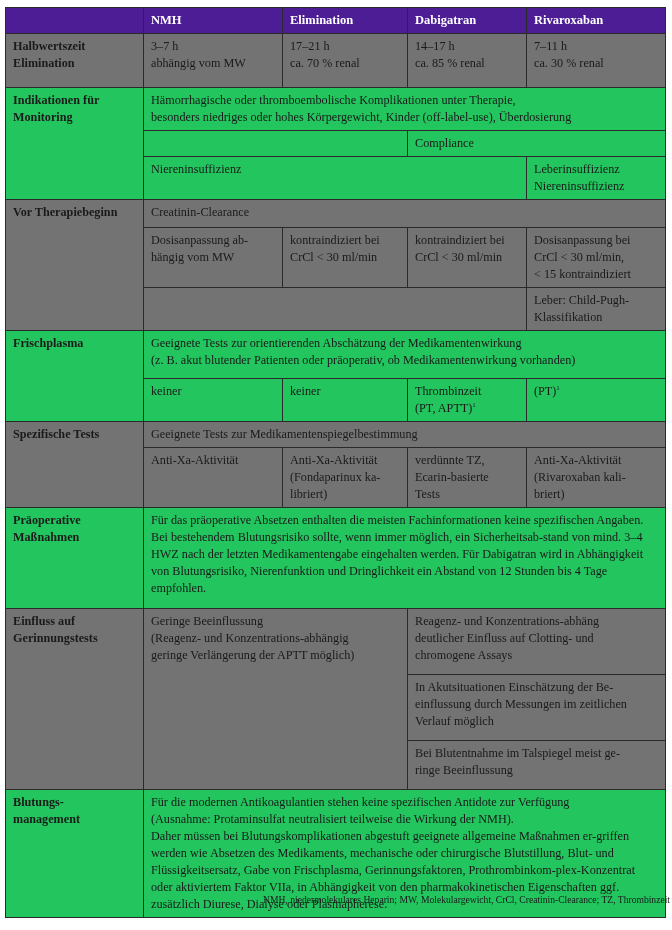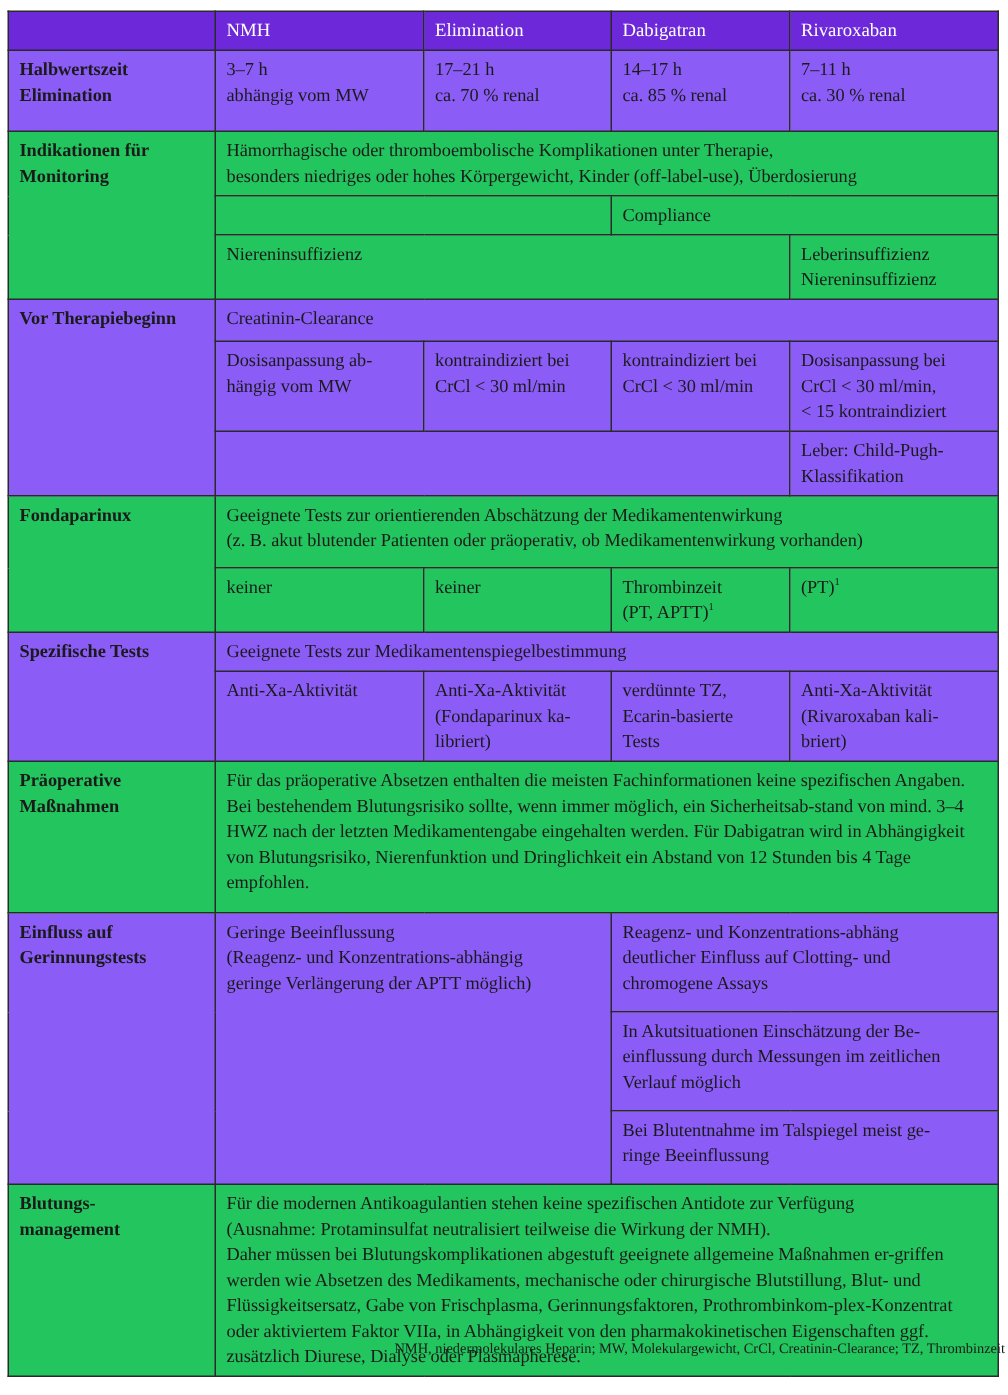--- a/index.html
+++ b/index.html
@@ -1,23 +1,23 @@
 <!DOCTYPE html>
 <html><head>
 <meta charset="utf-8">
 <style>
   html, body { margin: 0; padding: 0; background: #ffffff; }
   body { width: 672px; height: 930px; position: relative; overflow: hidden;
          font-family: "Liberation Serif", "DejaVu Serif", serif; color: #1a1a1a; }
   .tbl { position: absolute; left: 5px; top: 7px; width: 660px; }
   table { border-collapse: collapse; width: 660px; table-layout: fixed; font-size: 12.2px; line-height: 17px; }
   td, th { border: 1px solid #2a2a2a; vertical-align: top; padding: 4px 7px 4px 7px; text-align: left; }
-  th { background: #6d28d9; color: #ffffff; font-weight: normal; font-size: 12.5px; height: 16px; padding-top: 4px; padding-bottom: 4px; }
+  th { background: #4c1d95; color: #ffffff; font-weight: bold; font-size: 12.5px; height: 16px; padding-top: 4px; padding-bottom: 4px; }
   td.rh { font-weight: bold; }
-  tr.gray td { background: #8b5cf6; }
+  tr.gray td { background: #737373; }
   tr.white td { background: #22c55e; }
   .sup { font-size: 7px; vertical-align: super; line-height: 0; }
   .footer { position: absolute; left: 5px; top: 893px; width: 665px; font-size: 9.6px; line-height: 13px; color: #1a1a1a; }
   .footer p { margin: 0 0 8px 0; text-align: right; }
   .pre { white-space: pre-line; }
 </style>
 </head>
 <body>
 
 <div class="tbl">
@@ -84,21 +84,21 @@
 CrCl &lt; 30 ml/min,
 &lt; 15 kontraindiziert</td>
     </tr>
     <tr class="gray">
       <td colspan="3" style="height:33px"></td>
       <td class="pre">Leber: Child-Pugh-
 Klassifikation</td>
     </tr>
 
     <tr class="white">
-      <td class="rh" rowspan="2">Fondaparinux</td>
+      <td class="rh" rowspan="2">Frischplasma</td>
       <td class="pre" colspan="4" style="height:39px">Geeignete Tests zur orientierenden Abschätzung der Medikamentenwirkung
 (z. B. akut blutender Patienten oder präoperativ, ob Medikamentenwirkung vorhanden)</td>
     </tr>
     <tr class="white">
       <td style="height:33px">keiner</td>
       <td>keiner</td>
       <td><span class="pre">Thrombinzeit
 (PT, APTT)</span><span class="sup">1</span></td>
       <td><span>(PT)</span><span class="sup">1</span></td>
     </tr>

